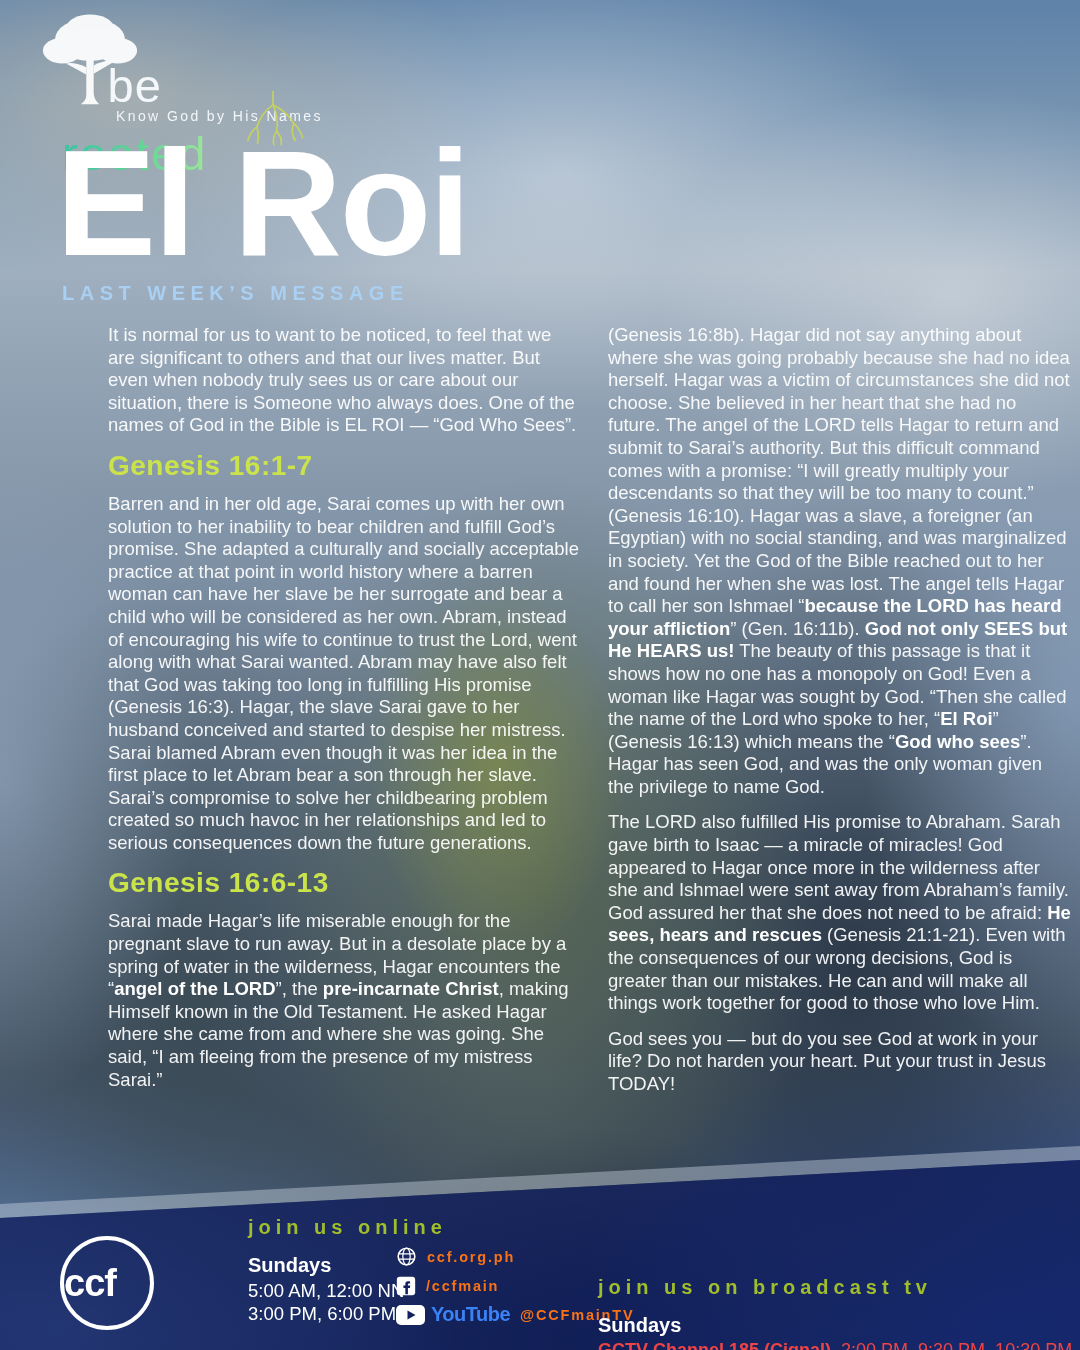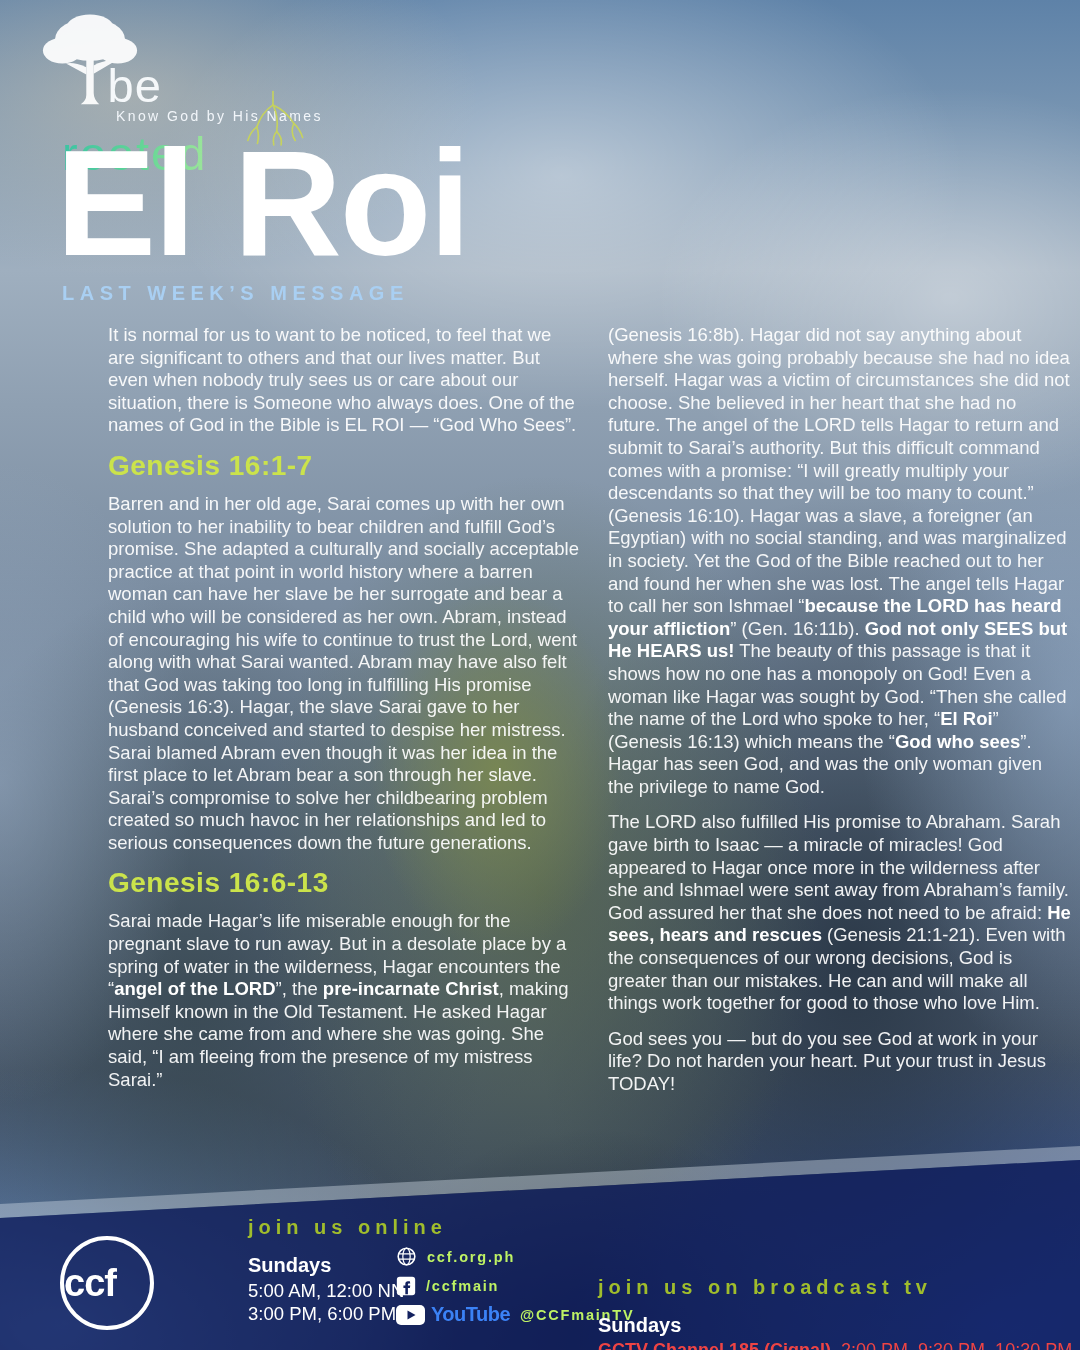--- a/index.html
+++ b/index.html
@@ -65,21 +65,21 @@
   .f-heading{font-size:20px;font-weight:700;letter-spacing:5px;color:#a0bd2c;
     margin:0 0 15px 0;}
   .f-day{font-size:20px;font-weight:700;margin:0 0 3px 0;color:#fff;}
 
   .online{position:absolute;left:224px;top:1216px;margin-left:24px;}
   .time-line{font-size:18.5px;line-height:22.5px;margin:0;color:#fff;}
 
   .links{position:absolute;left:396px;top:1246px;}
   .link-row{display:flex;align-items:center;gap:10px;margin-bottom:8px;height:21px;}
   .link-row svg{display:block;}
-  .link-label{font-size:14.5px;font-weight:700;letter-spacing:1.8px;color:#bef264;}
+  .link-label{font-size:14.5px;font-weight:700;letter-spacing:1.8px;color:#f97316;}
   .yt-brand{font-size:20px;font-weight:700;letter-spacing:-.5px;color:#3b82f6;margin-left:-4px;}
 
   .broadcast{position:absolute;left:598px;top:1276px;}
   .bc-row{font-size:18px;line-height:21.5px;margin:0;color:#ef4444;}
   .bc-row .row-b{font-weight:700;}
 </style>
 </head>
 <body>
 
 <div class="page">

